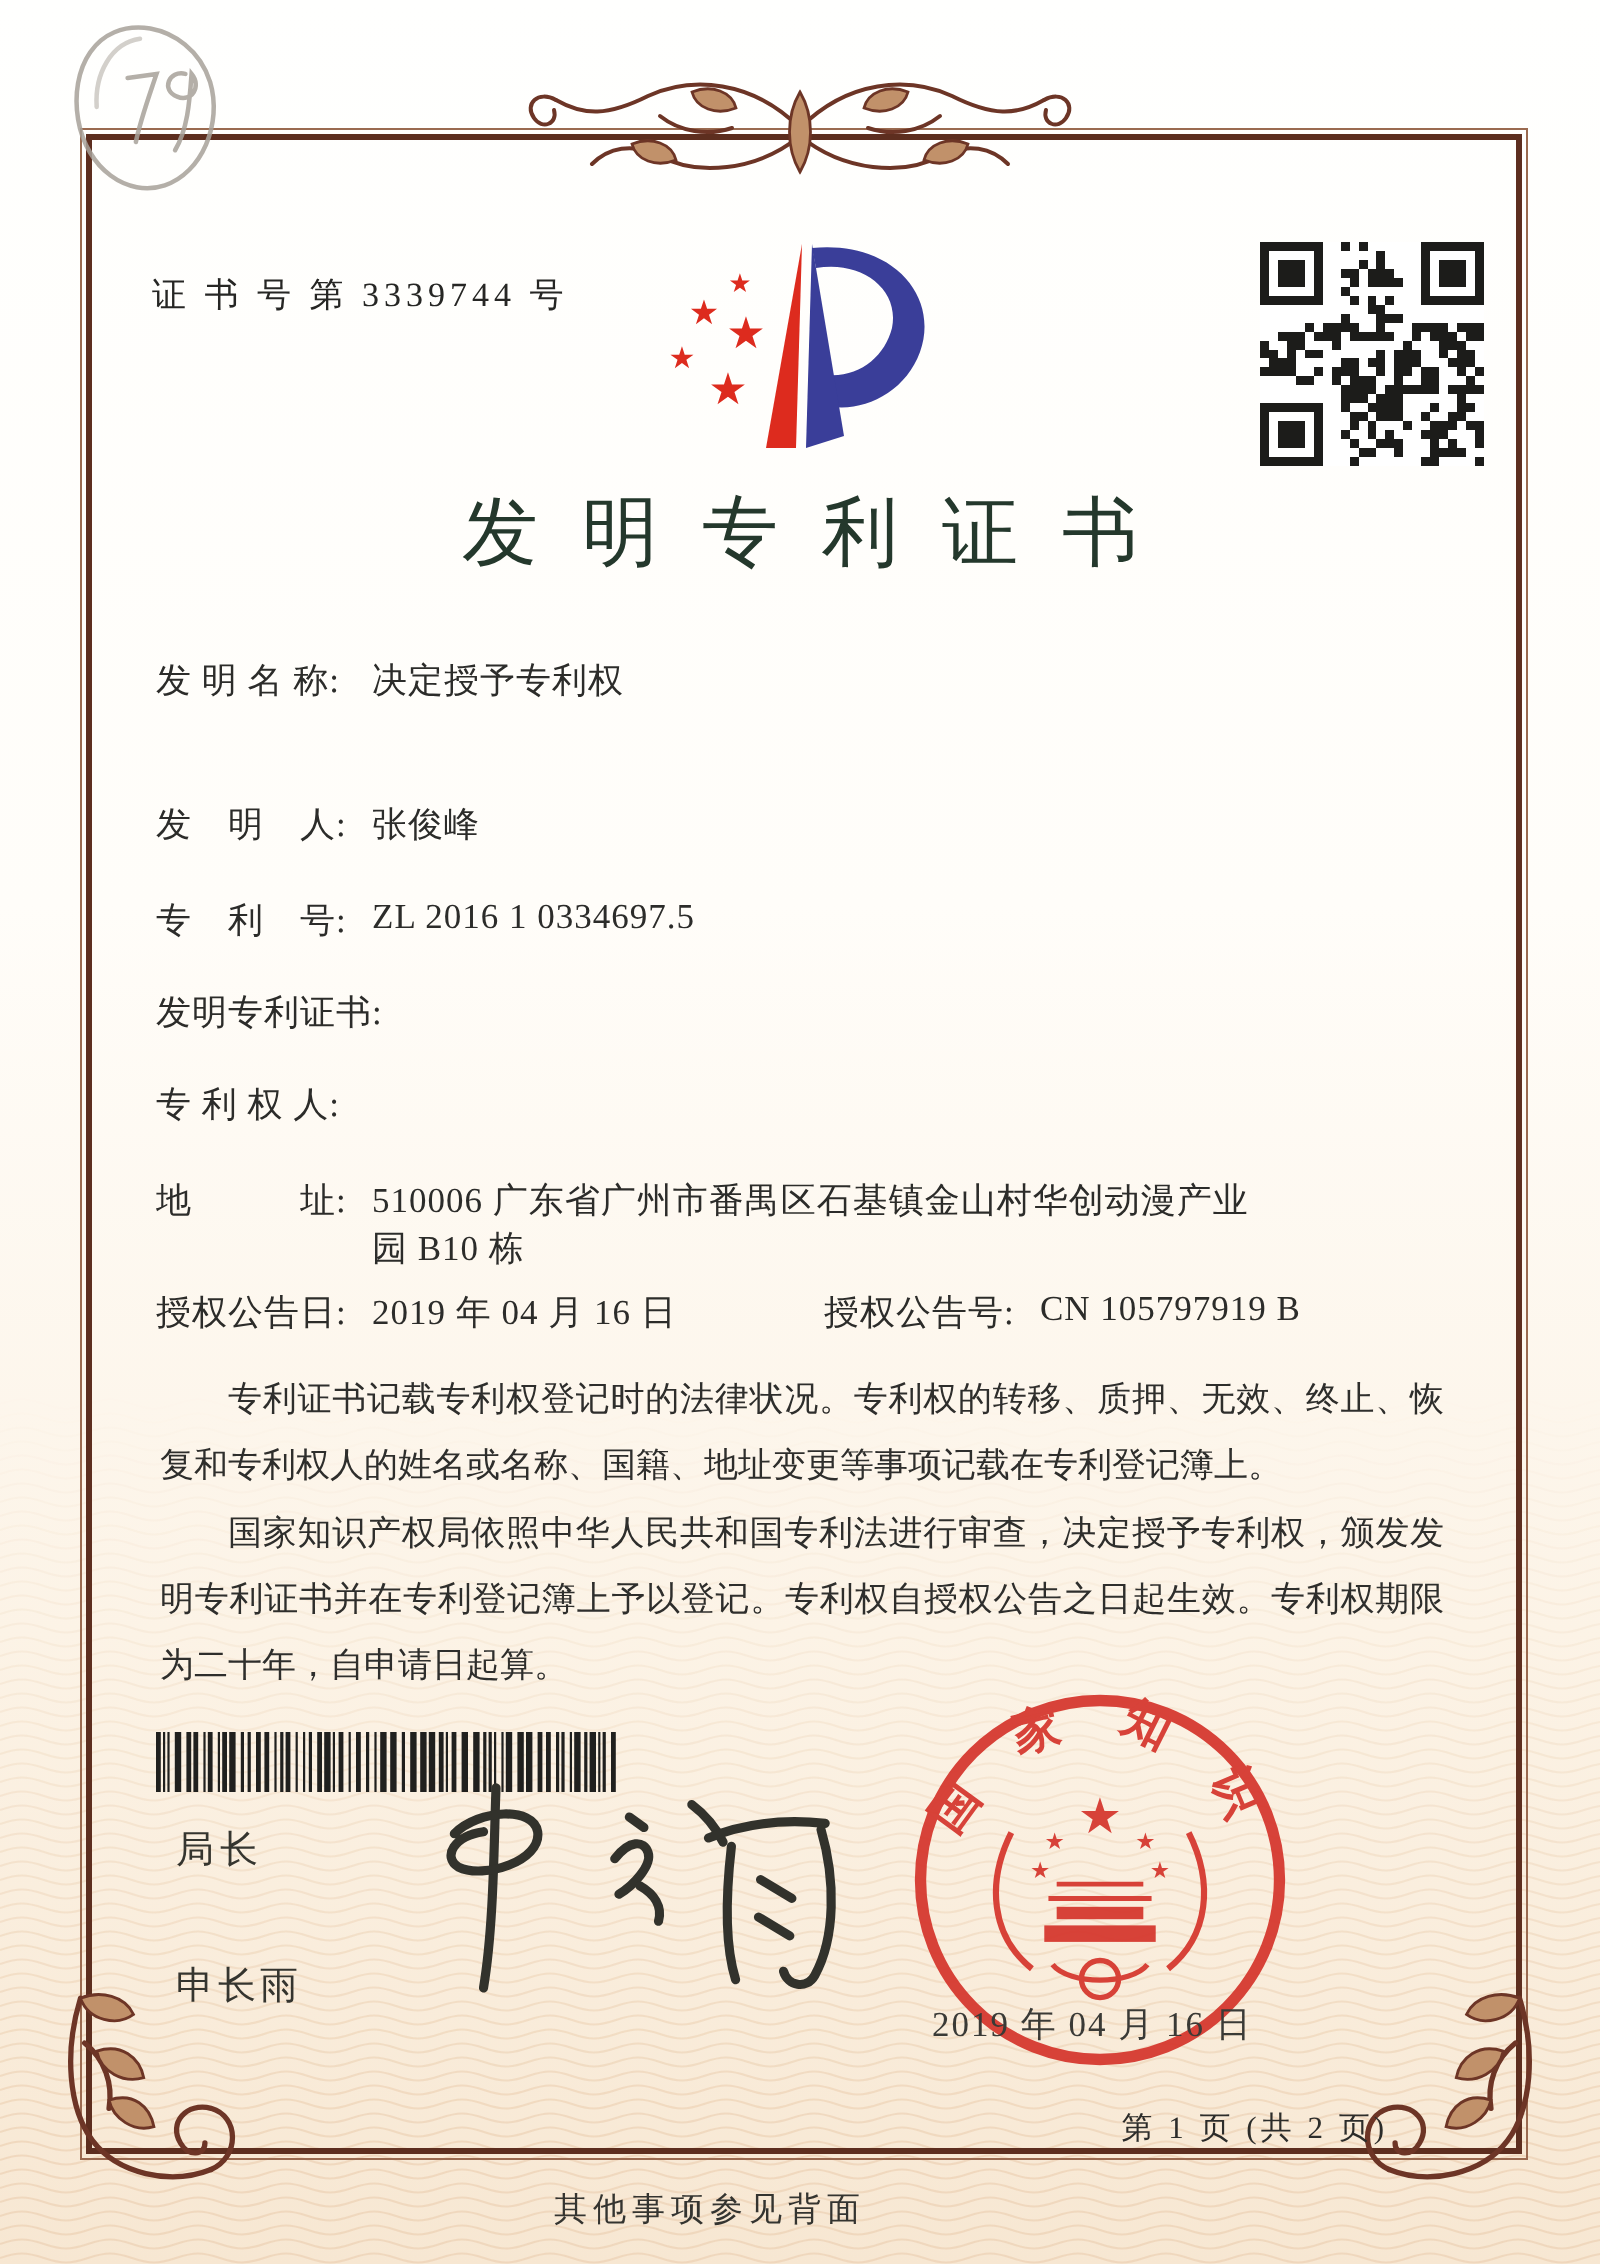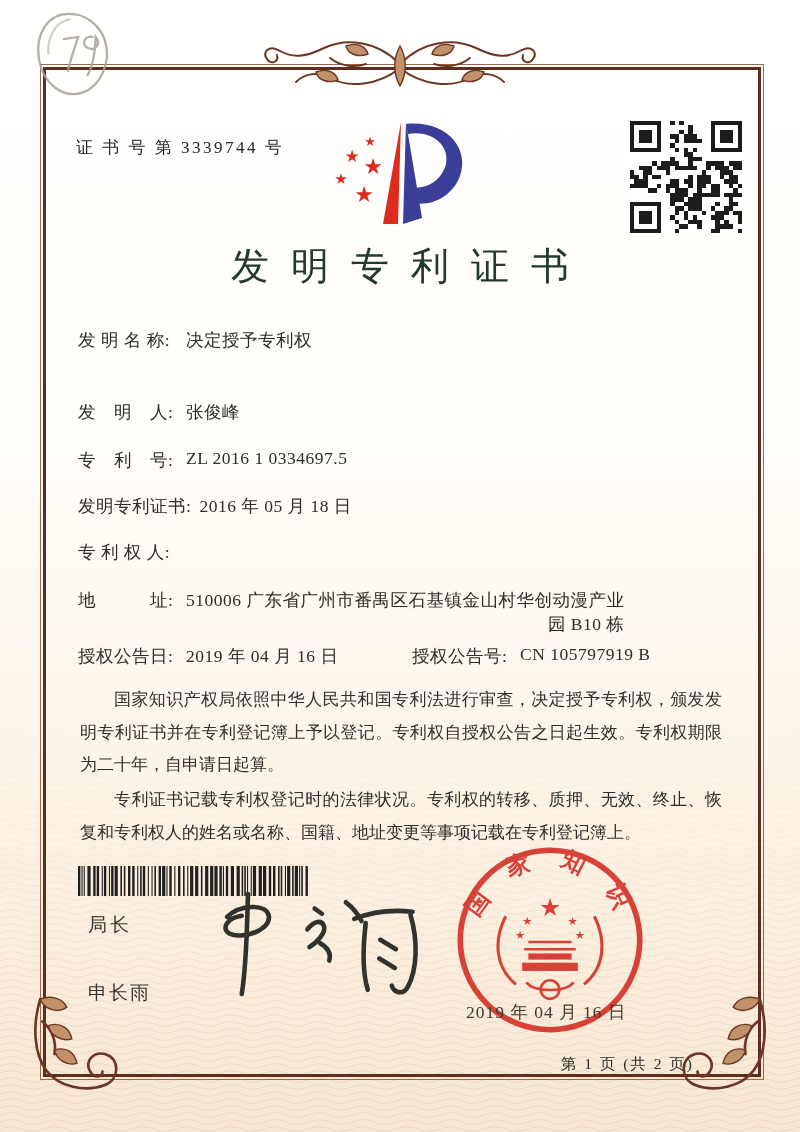--- a/index.html
+++ b/index.html
@@ -11,21 +11,21 @@
   #waves{position:absolute;left:0;top:0;z-index:0;}
   .frame{position:absolute;left:40px;top:64px;width:722px;height:1014px;border:1px solid #9a6a50;z-index:1;}
   .frame-inner{position:absolute;inset:2px;border:3px solid #5d2e1f;}
   .z2{z-index:2;} .z3{z-index:3;}
   .cert-no{left:76px;top:120px;font-size:17px;letter-spacing:2.5px;color:#262624;margin-top:16px;}
   .title{left:0;top:241px;width:100%;text-align:center;font-size:38px;font-weight:400;
          letter-spacing:22px;text-indent:22px;color:#24382c;}
   .row{position:absolute;left:78px;font-size:17.5px;letter-spacing:.5px;z-index:2;display:flex;}
   .lbl{display:inline-block;min-width:100px;white-space:nowrap;}
   .val{margin-left:8px;}
-  .val2{display:block;text-align:right;}
+  .val2{display:block;}
   .body-text{position:absolute;left:80px;top:684px;width:642px;font-size:17px;line-height:1.92;
          text-align:justify;color:#2e2e2c;z-index:2;}
   .body-text p{margin:0 0 2px;text-indent:2em;}
   .sans{font-family:"Liberation Sans","DejaVu Sans",sans-serif;}
   .signer-title{left:88px;top:912px;font-size:19px;color:#35352f;letter-spacing:3px;}
   .signer-name{left:88px;top:980px;font-size:19px;color:#35352f;letter-spacing:2px;}
   .seal-date{left:466px;top:1000px;font-size:17.5px;letter-spacing:1px;color:#3a3a36;}
   .page-num{left:0;top:1054px;width:694px;text-align:right;font-size:15.5px;letter-spacing:2px;}
   .back-note{left:0;top:1094px;width:710px;text-align:center;font-size:16.5px;letter-spacing:3px;color:#343430;}
 </style>
@@ -377,41 +377,40 @@
   <div class="row" style="top:400px">
     <span class="lbl">发　明　人:</span>
     <span class="val">张俊峰</span>
   </div>
   <div class="row" style="top:448px">
     <span class="lbl">专　利　号:</span>
     <span class="val">ZL 2016 1 0334697.5</span>
   </div>
   <div class="row" style="top:494px">
     <span class="lbl">发明专利证书:</span>
-    <span class="val">2016 年 05 月 18 日</span>
   </div>
   <div class="row" style="top:540px">
     <span class="lbl">专 利 权 人:</span>
   </div>
   <div class="row" style="top:588px">
     <span class="lbl">地　　　址:</span>
     <span class="val"><span>510006  广东省广州市番禺区石基镇金山村华创动漫产业</span><span class="val2">园 B10 栋</span></span>
   </div>
   <div class="row" style="top:644px">
     <span class="lbl">授权公告日:</span>
     <span class="val">2019 年 04 月 16 日</span>
   </div>
   <div class="row" style="top:644px;left:412px">
     <span class="lbl">授权公告号:</span>
     <span class="val">CN 105797919 B</span>
   </div>
 
   <div class="body-text">
+    <p>专利证书记载专利权登记时的法律状况。专利权的转移、质押、无效、终止、恢复和专利权人的姓名或名称、国籍、地址变更等事项记载在专利登记簿上。</p>
     <p>国家知识产权局依照中华人民共和国专利法进行审查，决定授予专利权，颁发发明专利证书并在专利登记簿上予以登记。专利权自授权公告之日起生效。专利权期限为二十年，自申请日起算。</p>
-    <p>专利证书记载专利权登记时的法律状况。专利权的转移、质押、无效、终止、恢复和专利权人的姓名或名称、国籍、地址变更等事项记载在专利登记簿上。</p>
   </div>
 
   <svg id="barcode" class="abs z2" style="left:78px;top:866px" width="234" height="30" viewBox="0 0 234 30">
       <rect x="0.0" y="0" width="2.4" height="30" fill="#20201e"></rect>
       <rect x="3.5" y="0" width="1.1" height="30" fill="#20201e"></rect>
       <rect x="5.7" y="0" width="1.1" height="30" fill="#20201e"></rect>
       <rect x="9.4" y="0" width="3.2" height="30" fill="#20201e"></rect>
       <rect x="15.2" y="0" width="2.4" height="30" fill="#20201e"></rect>
       <rect x="18.7" y="0" width="2.4" height="30" fill="#20201e"></rect>
       <rect x="23.7" y="0" width="1.1" height="30" fill="#20201e"></rect>
@@ -514,14 +513,15 @@
       <g fill="none" stroke-width="2.6">
         <circle cx="95" cy="143" r="9"></circle>
         <path d="M72 136 C80 146 110 146 118 136"></path>
       </g>
     </g>
   </svg>
 
   <div class="abs z3 seal-date">2019 年 04 月 16 日</div>
 
   <div class="abs z2 page-num">第 1 页 (共 2 页)</div>
+  <div class="abs z2 back-note">其他事项参见背面</div>
 
 </div>
 
 </body></html>

